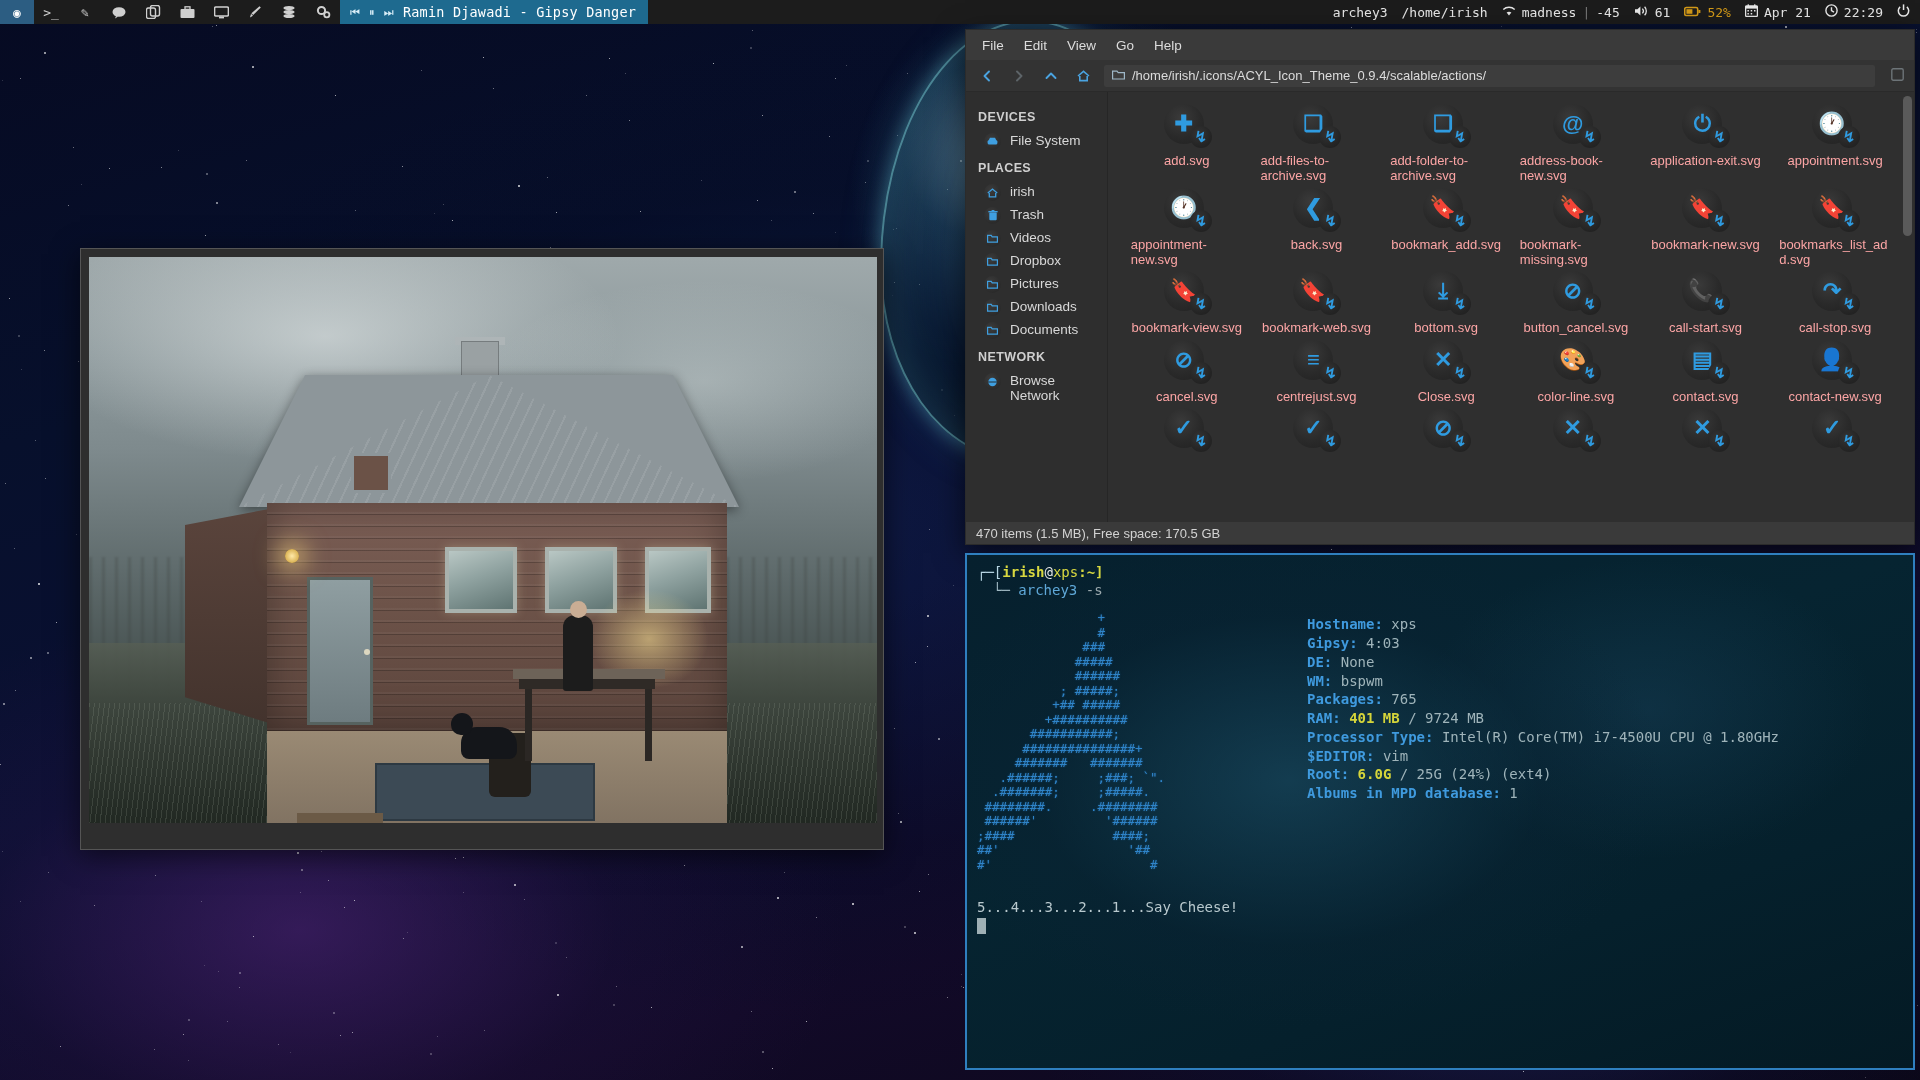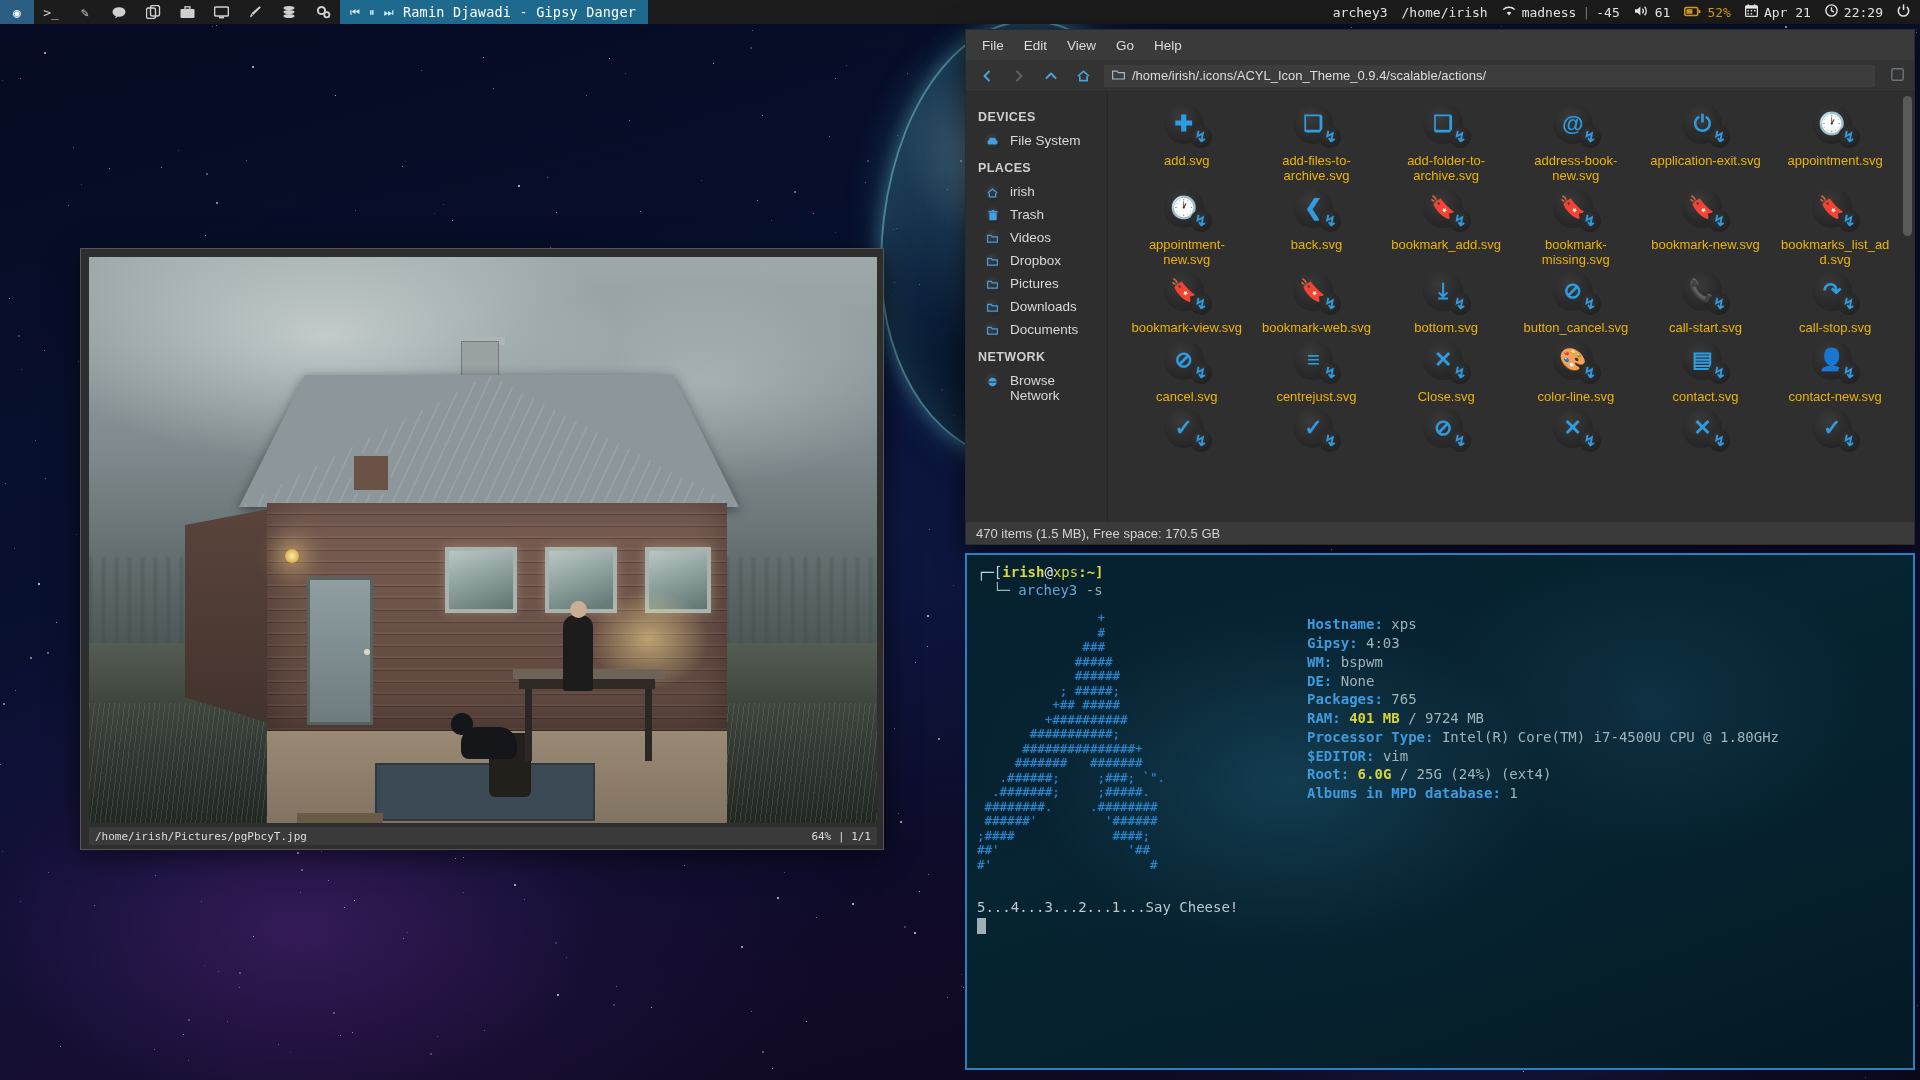--- a/index.html
+++ b/index.html
@@ -245,21 +245,21 @@
     display:flex; align-items:center; justify-content:center;
     color:#2f9be0; font-size:22px; font-weight:bold;
   }
   .giIcon .badge{
     position:absolute; right:2px; bottom:2px; width:22px; height:22px; border-radius:50%;
     background:radial-gradient(circle at 40% 35%, #343434 0%, #252525 60%, #1d1d1d 100%);
     display:flex; align-items:center; justify-content:center;
     color:#2f9be0; font-size:15px; font-weight:bold;
   }
   .giLabel{
-    font-size:13px; color:#eab308; text-align:center; line-height:1.18;
+    font-size:13px; color:#fca5a5; text-align:left; line-height:1.18;
     max-width:112px; word-break:break-word;
   }
   #fmScroll{
     position:absolute; right:2px; top:4px; width:9px; height:140px;
     background:#5a5a5a; border-radius:5px;
   }
   #fmStatus{
     height:22px; background:#3a3a3a; display:flex; align-items:center;
     padding:0 10px; font-size:13px; color:#d2d2d2; flex-shrink:0;
   }
@@ -979,28 +979,20 @@
     <div class="hs" id="chair"></div>
     <div class="hs" id="tLeg1"></div>
     <div class="hs" id="tLeg2"></div>
     <div class="hs" id="table"></div>
     <div class="hs" id="tableTop"></div>
     <div class="hs" id="man"></div>
     <div class="hs" id="manHead"></div>
     <div class="hs" id="dog"></div>
     <div class="hs" id="dogHead"></div>
   </div>
-  <div id="viewerbar">
-    <span>/home/irish/Pictures/pgPbcyT.jpg</span>
-    <span class="right">
-      <span>64%</span>
-      <span>|</span>
-      <span>1/1</span>
-    </span>
-  </div>
 </div>
 
 <div id="fm">
   <div id="fmMenu">
     <span class="mi">File</span>
     <span class="mi">Edit</span>
     <span class="mi">View</span>
     <span class="mi">Go</span>
     <span class="mi">Help</span>
   </div>
@@ -1403,22 +1395,22 @@
    .######;     ;###; `".
   .#######;     ;#####.
  ########.     .########
  ######'         '######
 ;####             ####;
 ##'                 '##
 #'                     #</pre>
     <div id="info">
         <div><span class="k">Hostname:</span> <span class="v">xps</span></div>
         <div><span class="k">Gipsy:</span> <span class="v">4:03</span></div>
+        <div><span class="k">DE:</span> <span class="v">None</span></div>
         <div><span class="k">WM:</span> <span class="v">bspwm</span></div>
-        <div><span class="k">DE:</span> <span class="v">None</span></div>
         <div><span class="k">Packages:</span> <span class="v">765</span></div>
         <div><span class="k">RAM:</span> <span class="hl">401 MB</span><span class="v"> / 9724 MB</span></div>
         <div><span class="k">Processor Type:</span> <span class="v">Intel(R) Core(TM) i7-4500U CPU @ 1.80GHz</span></div>
         <div><span class="k">$EDITOR:</span> <span class="v">vim</span></div>
         <div><span class="k">Root:</span> <span class="hl">6.0G</span><span class="v"> / 25G (24%) (ext4)</span></div>
         <div><span class="k">Albums in MPD database:</span> <span class="v">1</span></div>
       </div>
   </div>
 
   <div id="tail">

